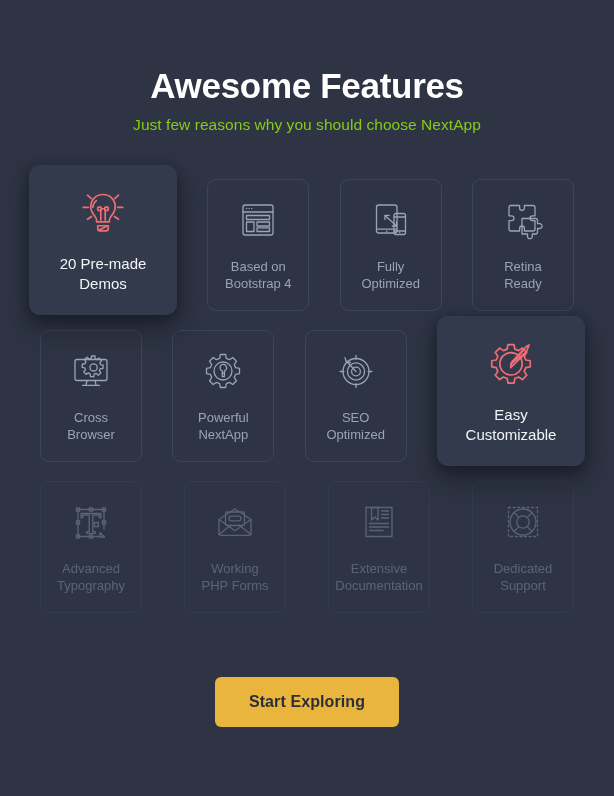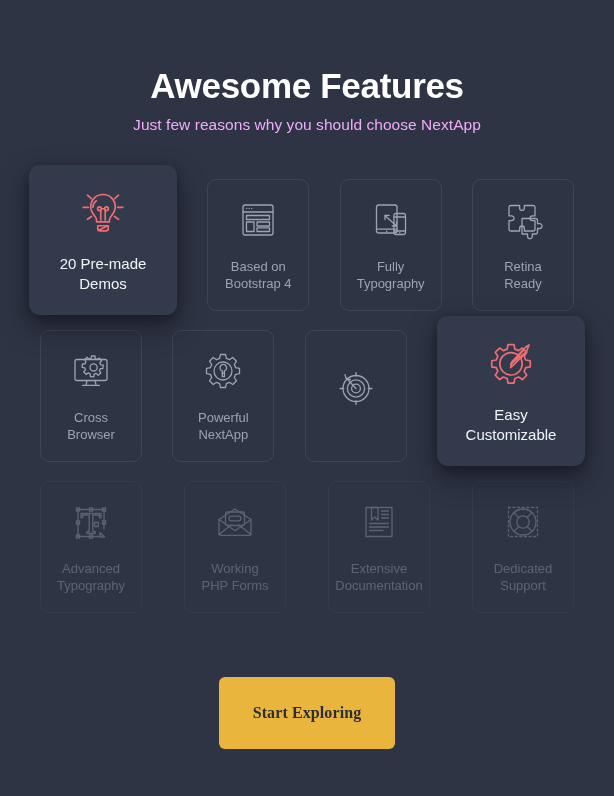--- a/index.html
+++ b/index.html
@@ -38,21 +38,21 @@
     font-weight: bold;
     color: #ffffff;
     letter-spacing: -0.3px;
     line-height: 1.15;
     text-align: center;
   }
 
   .page-subtitle {
     margin-top: 10px;
     font-size: 15.5px;
-    color: #f0abfc;
+    color: #84cc16;
     font-weight: normal;
     letter-spacing: 0.05px;
   }
 
   
   .features-grid {
     margin-top: 38px;
     width: 534px;
     position: relative;
   }
@@ -149,24 +149,24 @@
     display: flex;
     justify-content: center;
     width: 100%;
   }
 
   .cta-button {
     background: #e9b53c;
     color: #2b2f3a;
     border: none;
     border-radius: 6px;
-    font-family: Liberation Serif, serif;
+    font-family: Liberation Sans, sans-serif;
     font-size: 16px;
     font-weight: bold;
-    padding: 28px 34px;
+    padding: 17px 34px;
     cursor: pointer;
     letter-spacing: 0.1px;
     line-height: 1;
   }
 </style>
 </head>
 <body>
 
 <div class="page">
 
@@ -230,21 +230,21 @@
             <rect x="27" y="17.5" width="11.5" height="21" rx="2"></rect>
             <line x1="27" y1="21" x2="38.5" y2="21"></line>
             <line x1="27" y1="35" x2="38.5" y2="35"></line>
             <circle cx="32.7" cy="36.7" r="0.7" fill="#9ba3b4" stroke="none"></circle>
             <line x1="18" y1="19.5" x2="29.5" y2="30"></line>
             <polyline points="18,23.6 18,19.4 22.2,19.4"></polyline>
             <polyline points="25.3,30 29.5,30 29.5,25.9"></polyline>
           </svg>
         </span>
         <span class="card-label">Fully
-Typography</span>
+Optimized</span>
       </div>
 
       <div class="feature-card">
         <span class="card-icon">
           <svg viewBox="0 0 48 48">
             <path d="M10 11.5a2 2 0 0 1 2-2h8.6v2.6a2.4 2.4 0 1 0 4.8 0V9.5H34a2 2 0 0 1 2 2v8.4h-2.6a2.4 2.4 0 1 0 0 4.8H36V33a2 2 0 0 1-2 2h-8.6v-2.6a2.4 2.4 0 1 0-4.8 0V35H12a2 2 0 0 1-2-2v-8.4h2.6a2.4 2.4 0 1 0 0-4.8H10v-8.3z"></path>
             <path d="M23 22.5h13.5a2 2 0 0 1 2 2v3.2h2.2a2.4 2.4 0 1 1 0 4.8h-2.2V36a2 2 0 0 1-2 2h-3.2v2.3a2.4 2.4 0 1 1-4.8 0V38H23V22.5z"></path>
           </svg>
         </span>
         <span class="card-label">Retina
@@ -289,20 +289,22 @@
             <circle cx="24" cy="24.5" r="8.6"></circle>
             <circle cx="24" cy="24.5" r="4.4"></circle>
             <line x1="24" y1="8.6" x2="24" y2="12.2"></line>
             <line x1="24" y1="36.8" x2="24" y2="40.4"></line>
             <line x1="8.1" y1="24.5" x2="11.7" y2="24.5"></line>
             <line x1="36.3" y1="24.5" x2="39.9" y2="24.5"></line>
             <path d="M24 24.5L14.6 14.3"></path>
             <polyline points="13,10.6 14.2,14.8 18.4,15.5"></polyline>
           </svg>
         </span>
+        <span class="card-label">SEO
+Optimized</span>
       </div>
 
       <div class="feature-card is-active">
         <span class="card-icon">
           <svg viewBox="0 0 48 48">
             <path d="M21.4 8.2h5.2l.7 3.9 3.2 1.3 3.3-2.2 3.7 3.7-2.2 3.3 1.3 3.2 3.9.7v5.2l-3.9.7-1.3 3.2 2.2 3.3-3.7 3.7-3.3-2.2-3.2 1.3-.7 3.9h-5.2l-.7-3.9-3.2-1.3-3.3 2.2-3.7-3.7 2.2-3.3-1.3-3.2-3.9-.7v-5.2l3.9-.7 1.3-3.2-2.2-3.3 3.7-3.7 3.3 2.2 3.2-1.3z"></path>
             <circle cx="24" cy="24.7" r="9.6"></circle>
             <path d="M39.5 8.5l-2.7 6.9-13.1 12.5 .9-4.6 12.3-13.2 2.6-1.6z"></path>
             <line x1="24" y1="24.7" x2="34.4" y2="13.4"></line>
             <line x1="24" y1="24.7" x2="36.6" y2="14.9"></line>

